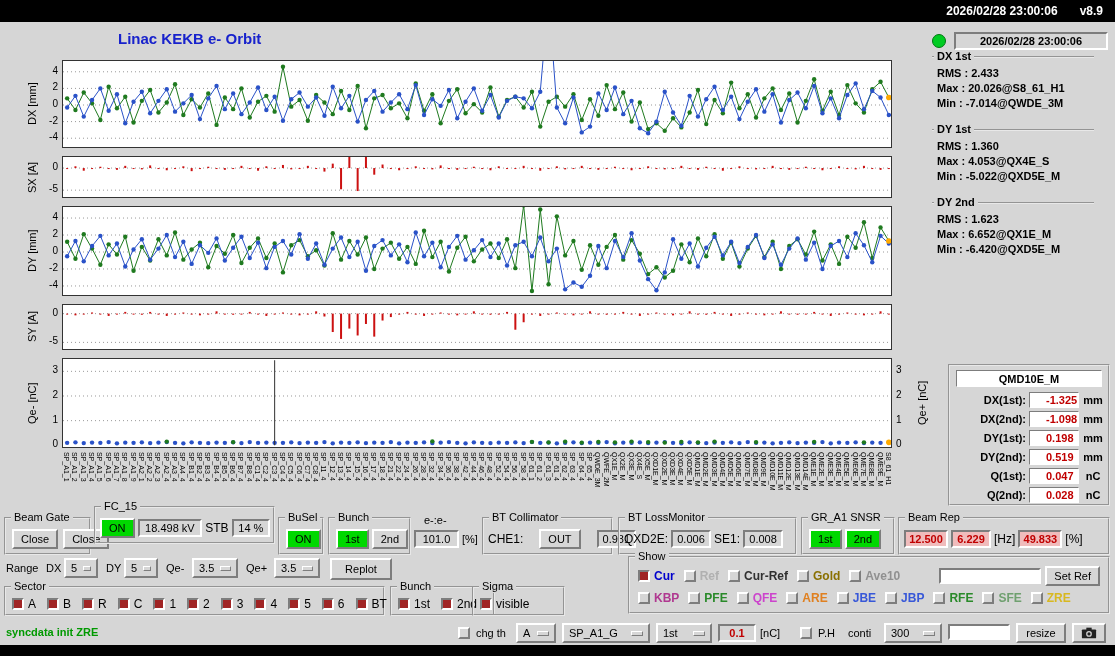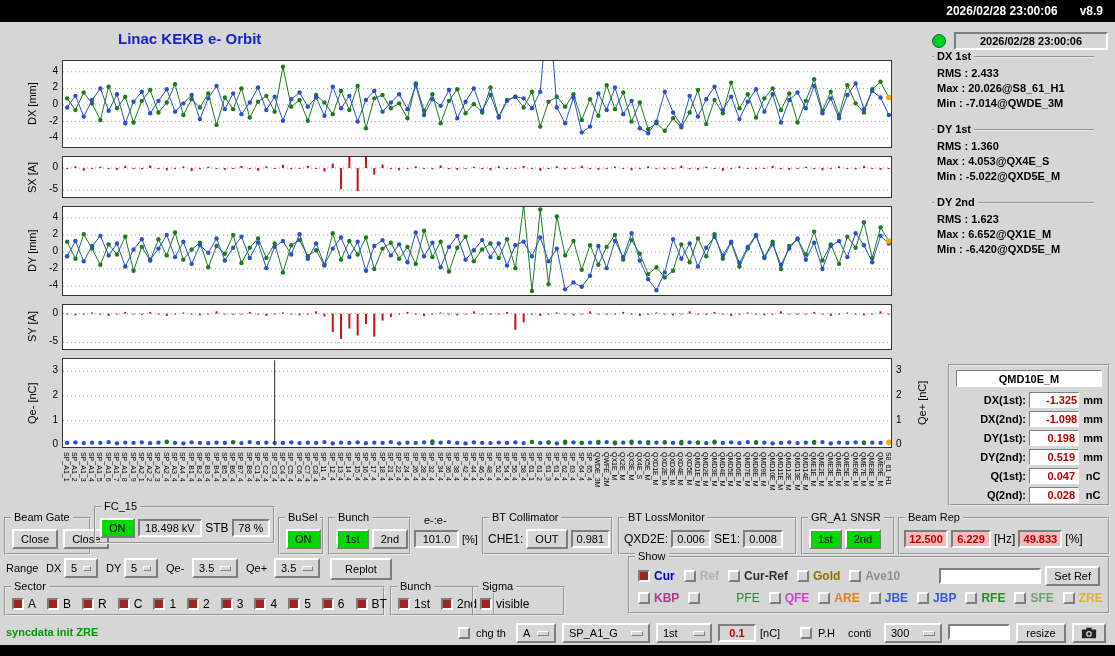--- a/index.html
+++ b/index.html
@@ -51,21 +51,21 @@
   .sgroup { position:relative; border-top:2px groove #e8e8e8; height:62px; margin-bottom:11px; padding:8px 0 0 5px; }
   .sglabel { position:absolute; top:-8px; left:2px; background:#d6d6d6; padding:0 3px; font-weight:bold; }
   .sline { font-size:11px; font-weight:bold; line-height:15px; white-space:nowrap; }
 
   #bpm-panel { position:absolute; left:948px; top:364px; width:162px; height:142px; border:2px groove #e8e8e8; }
   .bpm-title { margin:4px 6px 3px 6px; height:17px; background:#fff; text-align:center; font-weight:bold;
                border-top:1px solid #7d7d7d; border-left:1px solid #7d7d7d;
                border-bottom:1px solid #fff; border-right:1px solid #fff; padding-top:2px; }
   .bpm-row { display:flex; align-items:center; justify-content:flex-end; gap:3px; height:19px; padding-right:4px; }
   .bpm-label { font-weight:bold; }
-  .bpm-val { width:50px; height:16px; background:#fff; color:#c00000; font-weight:bold; text-align:right;
+  .bpm-val { width:50px; height:16px; background:#fff; color:#c00000; font-weight:bold; text-align:left;
              border-top:1px solid #7d7d7d; border-left:1px solid #7d7d7d;
              border-bottom:1px solid #fff; border-right:1px solid #fff; padding:1px 3px 0 16px; }
   .bpm-unit { font-weight:bold; width:22px;text-align:center; }
 
   #time-box { position:absolute; left:954px; top:32px; width:154px; height:18px; font-weight:bold; }
 
   #chart-layer { position:absolute; left:0; top:0; width:1115px; height:656px; }
   .plot { position:absolute; background:#fff; border:1px solid #333; overflow:hidden; }
   .plot svg { display:block; }
   .ytick { position:absolute; font-size:10px; text-align:right; }
@@ -1050,21 +1050,21 @@
     <div class="btn">Close</div>
   </div>
 </div>
 
 <div class="frame" style="left:94px;top:506px;width:181px;height:38px">
   <span class="flabel">FC_15</span>
   <div class="frow" style="gap:3px;padding-left:4px;padding-right:3px">
     <div class="btn green">ON</div>
     <div class="disp" style="width:72px">18.498 kV</div>
     <span class="clabel">STB</span>
-    <div class="disp" style="width:42px">78 %</div>
+    <div class="disp" style="width:42px">14 %</div>
   </div>
 </div>
 
 <div class="frame" style="left:278px;top:517px;width:46px;height:38px">
   <span class="flabel">BuSel</span>
   <div class="frow">
     <div class="btn green">ON</div>
   </div>
 </div>
 
@@ -1075,21 +1075,21 @@
     <div class="btn">2nd</div>
   </div>
 </div>
 
 <span class="lbl" style="left:424px;top:514px">e-:e-</span>
 <div class="disp" style="position:absolute;left:414px;top:530px;width:45px">101.0</div>
 <span class="lbl" style="left:462px;top:533px">[%]</span>
 
 <div class="frame" style="left:482px;top:517px;width:131px;height:38px">
   <span class="flabel">BT Collimator</span>
-  <div class="frow" style="gap:3px;padding-left:4px">
+  <div class="frow" style="gap:16px;padding-left:4px">
     <span class="clabel">CHE1:</span>
     <div class="btn">OUT</div>
     <div class="disp" style="width:42px">0.981</div>
   </div>
 </div>
 
 <div class="frame" style="left:618px;top:517px;width:179px;height:38px">
   <span class="flabel">BT LossMonitor</span>
   <div class="frow" style="gap:3px;padding-left:4px">
     <span class="clabel">QXD2E:</span>
@@ -1170,21 +1170,21 @@
     <div class="btn" style="margin-left:4px">Set Ref</div>
   </div>
   <div class="show-row" style="padding-top:5px">
     <span id="show-row-2" class="show-items">
         <span class="citem">
           <span class="cb off"></span>
           <span class="clabel" style="color: rgb(176, 56, 144); font-weight: bold;">KBP</span>
         </span>
         <span class="citem">
           <span class="cb off"></span>
-          <span class="clabel" style="color: rgb(42, 138, 42); font-weight: normal; margin-left: 32px;">PFE</span>
+          <span class="clabel" style="color: rgb(42, 138, 42); font-weight: bold;">PFE</span>
         </span>
         <span class="citem">
           <span class="cb off"></span>
           <span class="clabel" style="color: rgb(204, 68, 204); font-weight: bold;">QFE</span>
         </span>
         <span class="citem">
           <span class="cb off"></span>
           <span class="clabel" style="color: rgb(224, 128, 32); font-weight: bold;">ARE</span>
         </span>
         <span class="citem">

